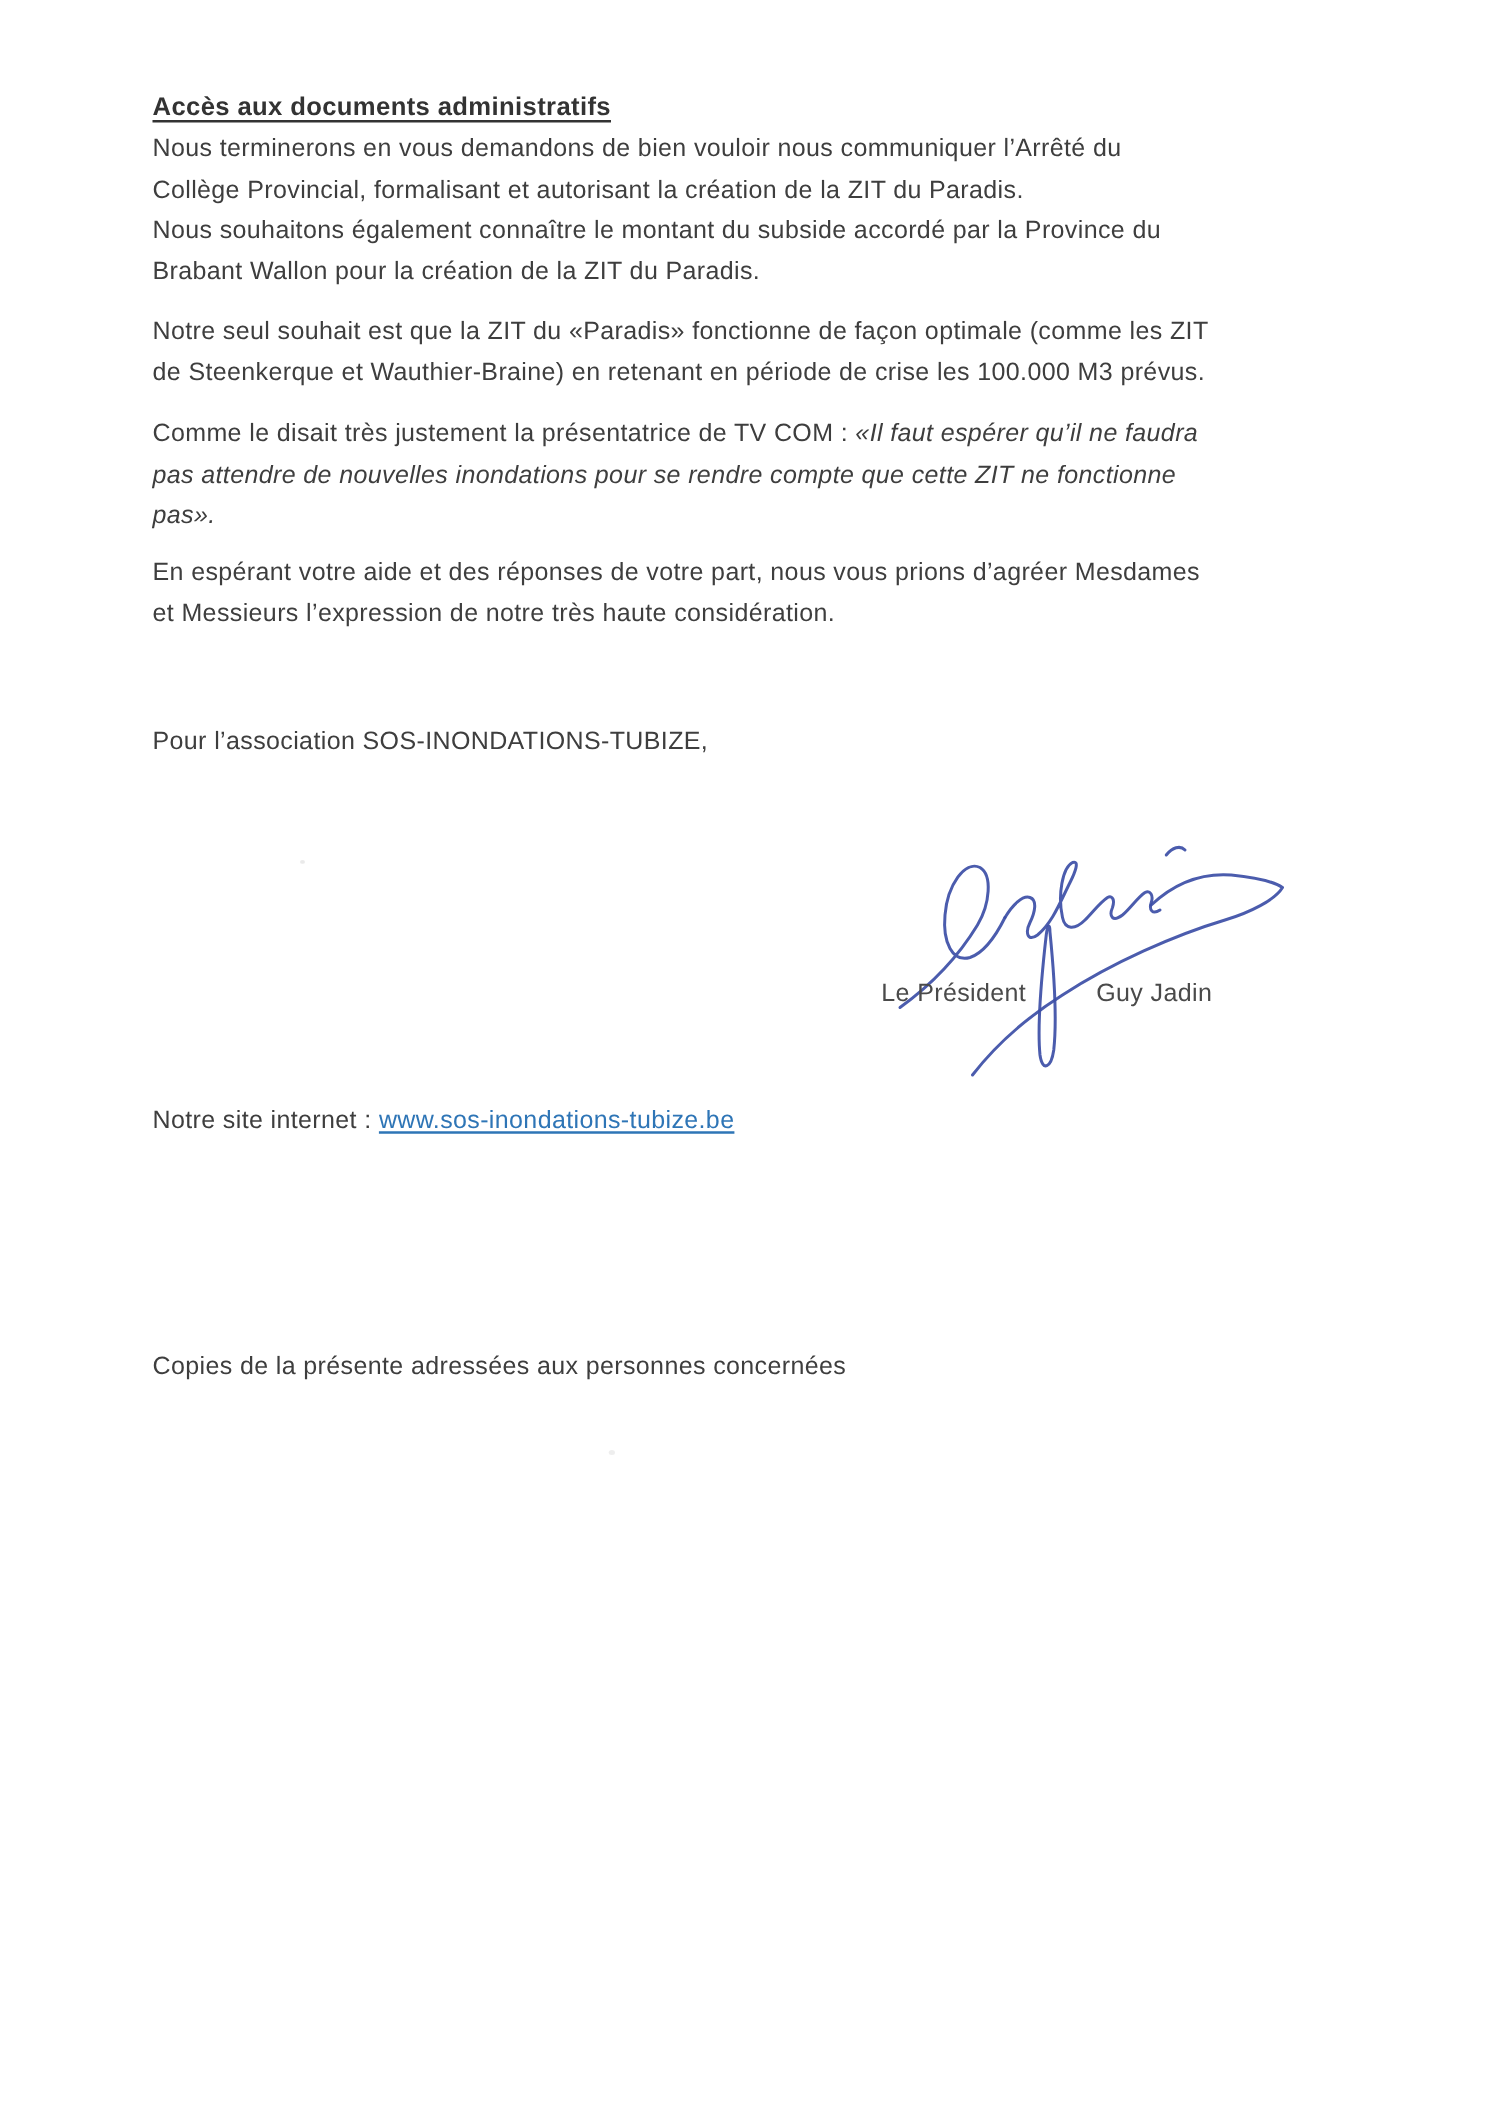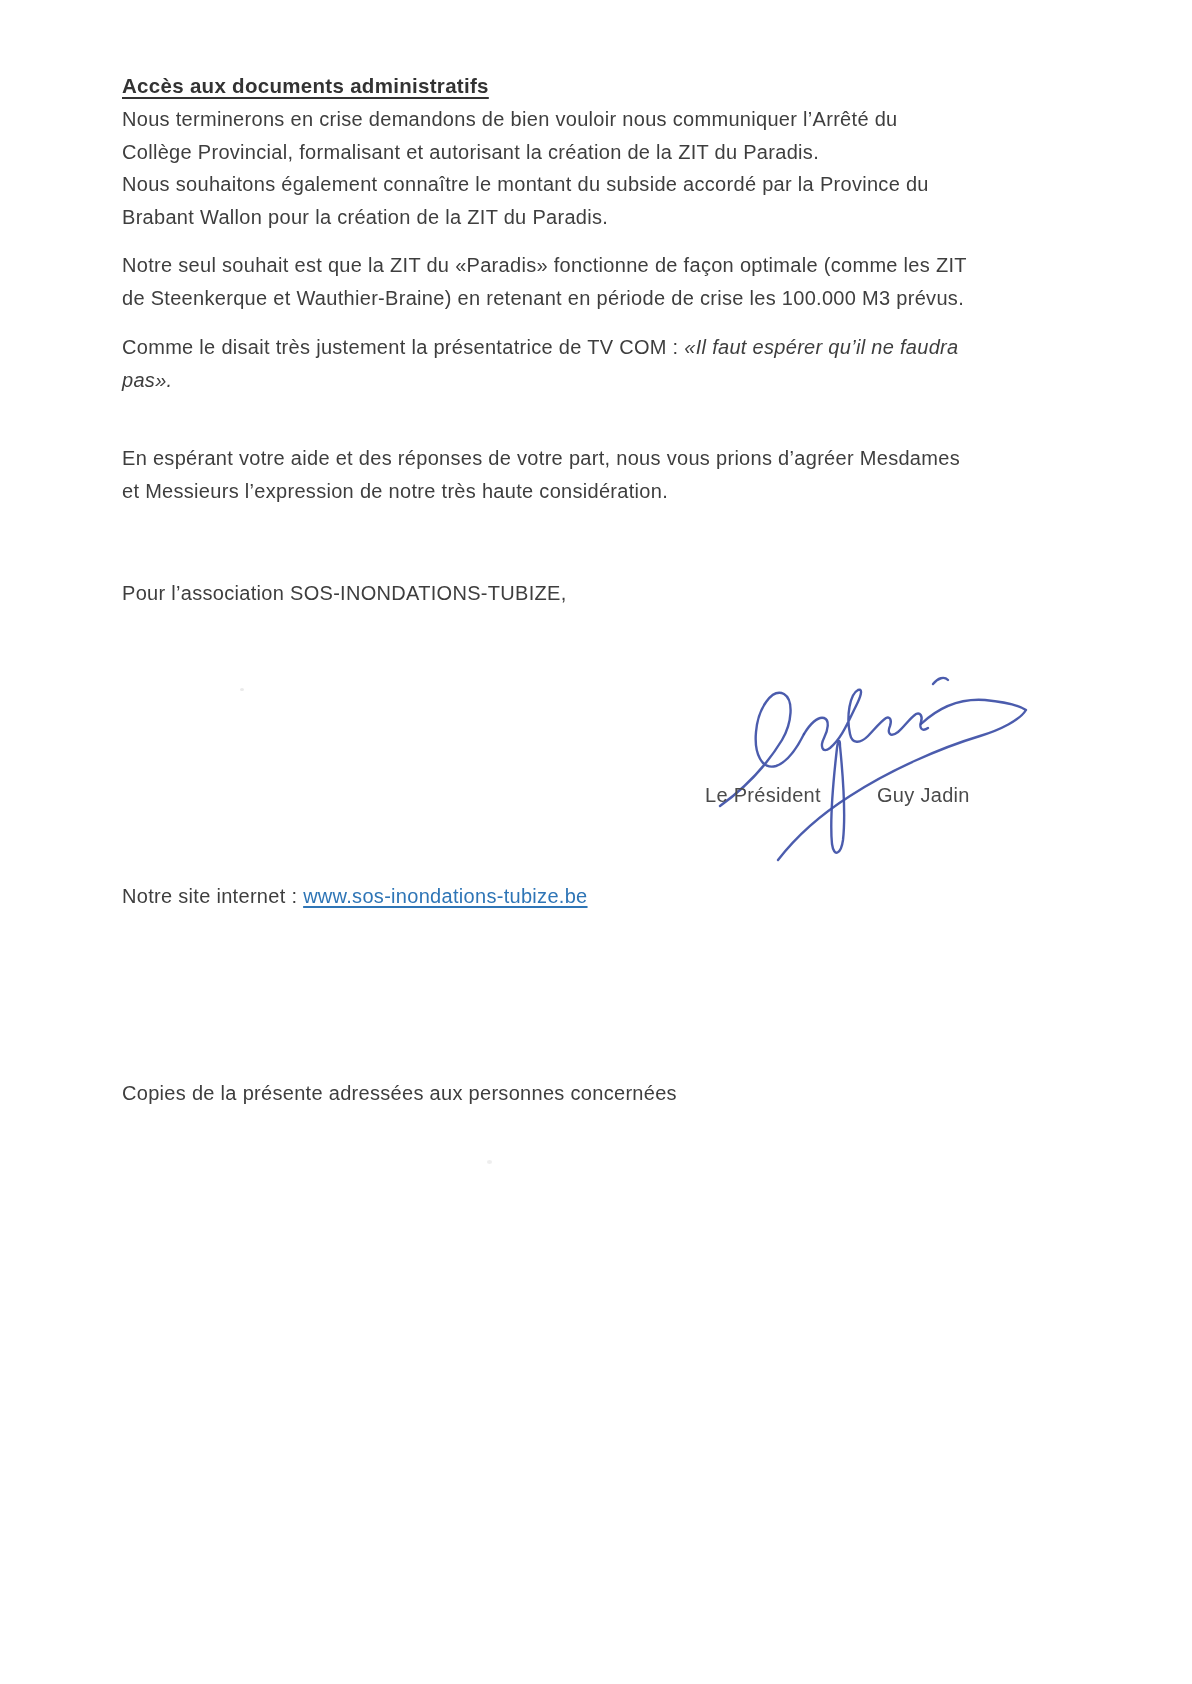--- a/index.html
+++ b/index.html
@@ -53,33 +53,34 @@
 </head>
 <body>
 
 <div class="page">
 
   <div class="block" style="top:70px;">
     <div class="line heading-line">Accès aux documents administratifs</div>
   </div>
 
   <div class="block" style="top:103px;">
-    <div class="line">Nous terminerons en crise demandons de bien vouloir nous communiquer l’Arrêté du</div>
+    <div class="line">Nous terminerons en vous demandons de bien vouloir nous communiquer l’Arrêté du</div>
     <div class="line">Collège Provincial, formalisant et autorisant la création de la ZIT du Paradis.</div>
     <div class="line">Nous souhaitons également connaître le montant du subside accordé par la Province du</div>
     <div class="line">Brabant Wallon pour la création de la ZIT du Paradis.</div>
   </div>
 
   <div class="block" style="top:249px;">
     <div class="line">Notre seul souhait est que la ZIT du «Paradis» fonctionne de façon optimale (comme les ZIT</div>
     <div class="line">de Steenkerque et Wauthier-Braine) en retenant en période de crise les 100.000 M3 prévus.</div>
   </div>
 
   <div class="block" style="top:331px;">
     <div class="line"><span>Comme le disait très justement la présentatrice de TV COM : </span><span class="italic">«Il faut espérer qu’il ne faudra</span></div>
+    <div class="line italic">pas attendre de nouvelles inondations pour se rendre compte que cette ZIT ne fonctionne</div>
     <div class="line italic">pas».</div>
   </div>
 
   <div class="block" style="top:442px;">
     <div class="line">En espérant votre aide et des réponses de votre part, nous vous prions d’agréer Mesdames</div>
     <div class="line">et Messieurs l’expression de notre très haute considération.</div>
   </div>
 
   <div class="block" style="top:577px;">
     <div class="line">Pour l’association SOS-INONDATIONS-TUBIZE,</div>

